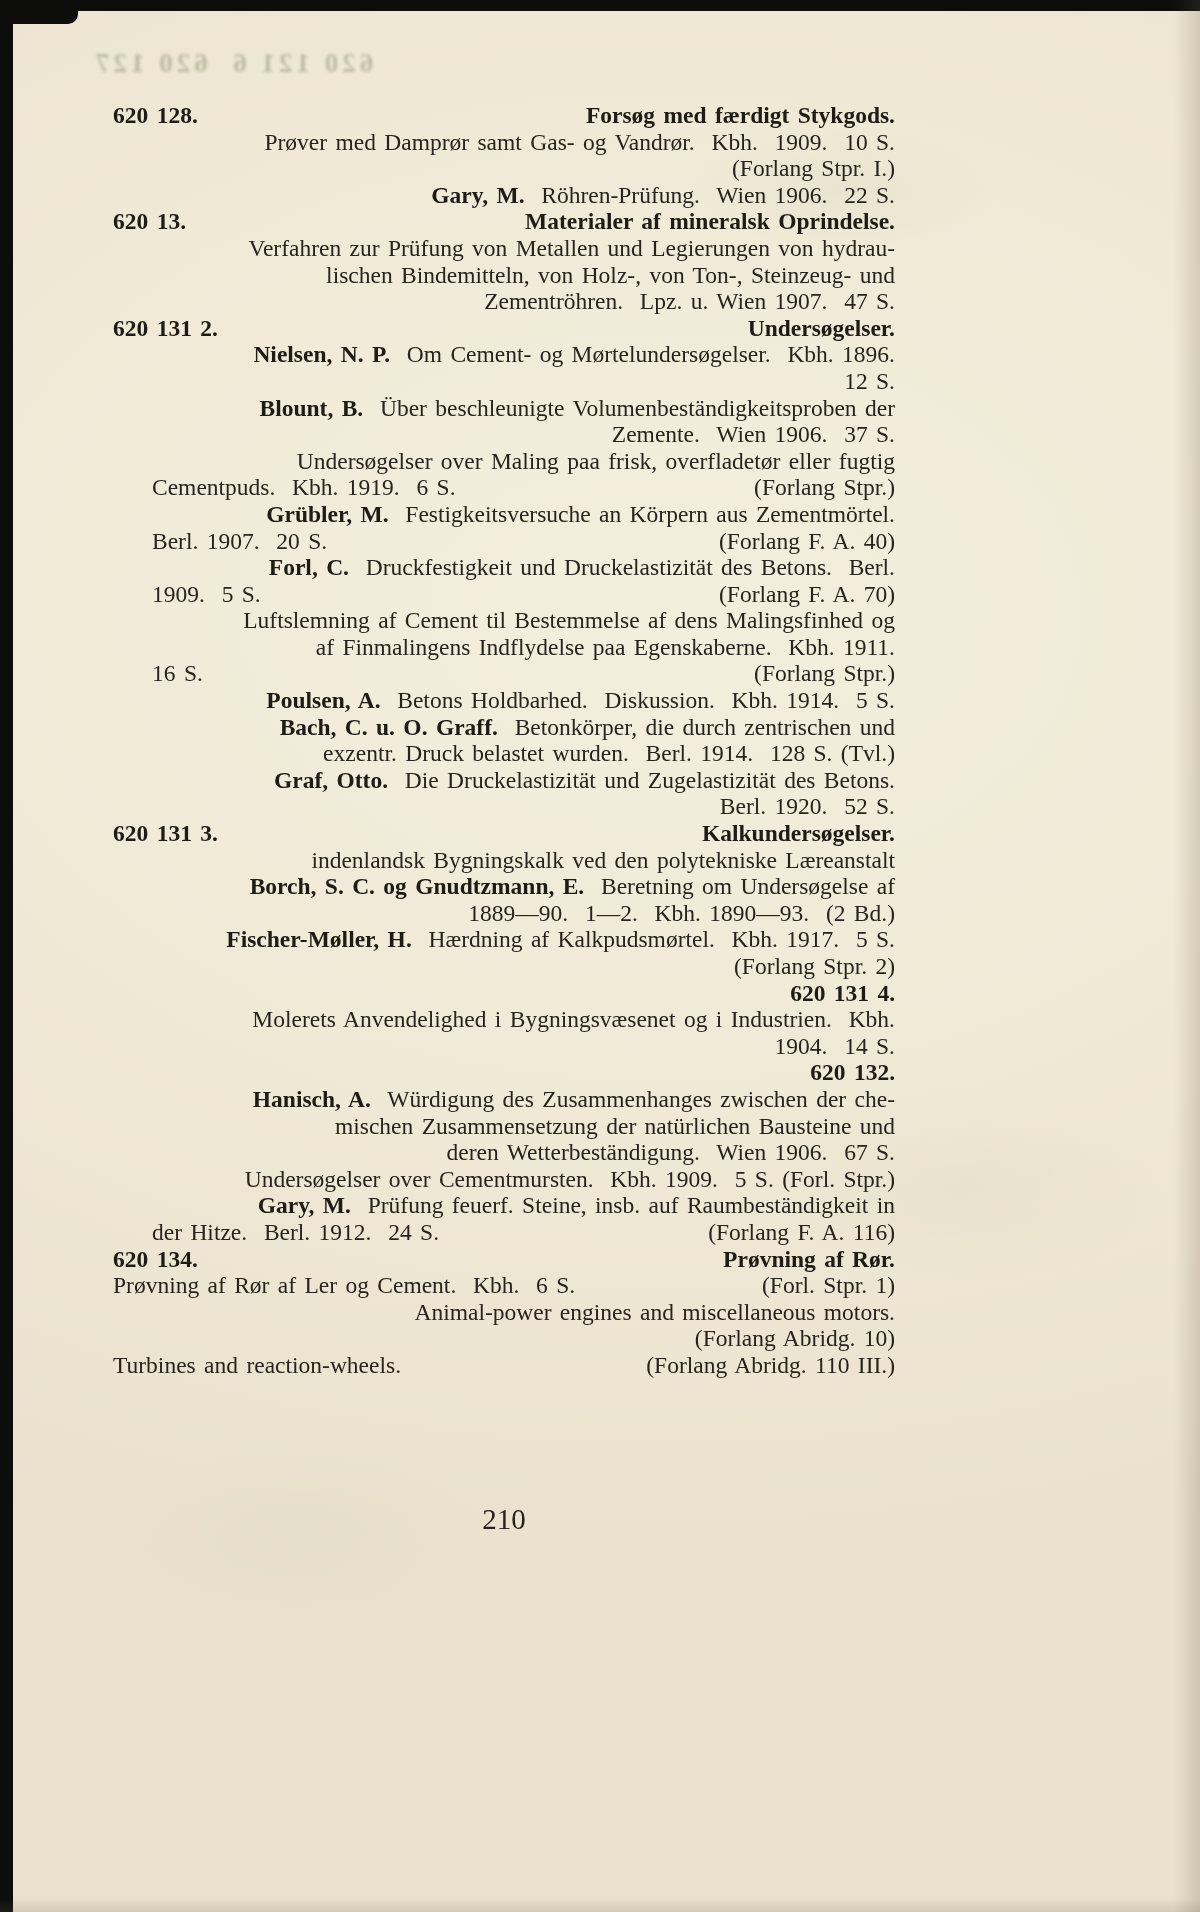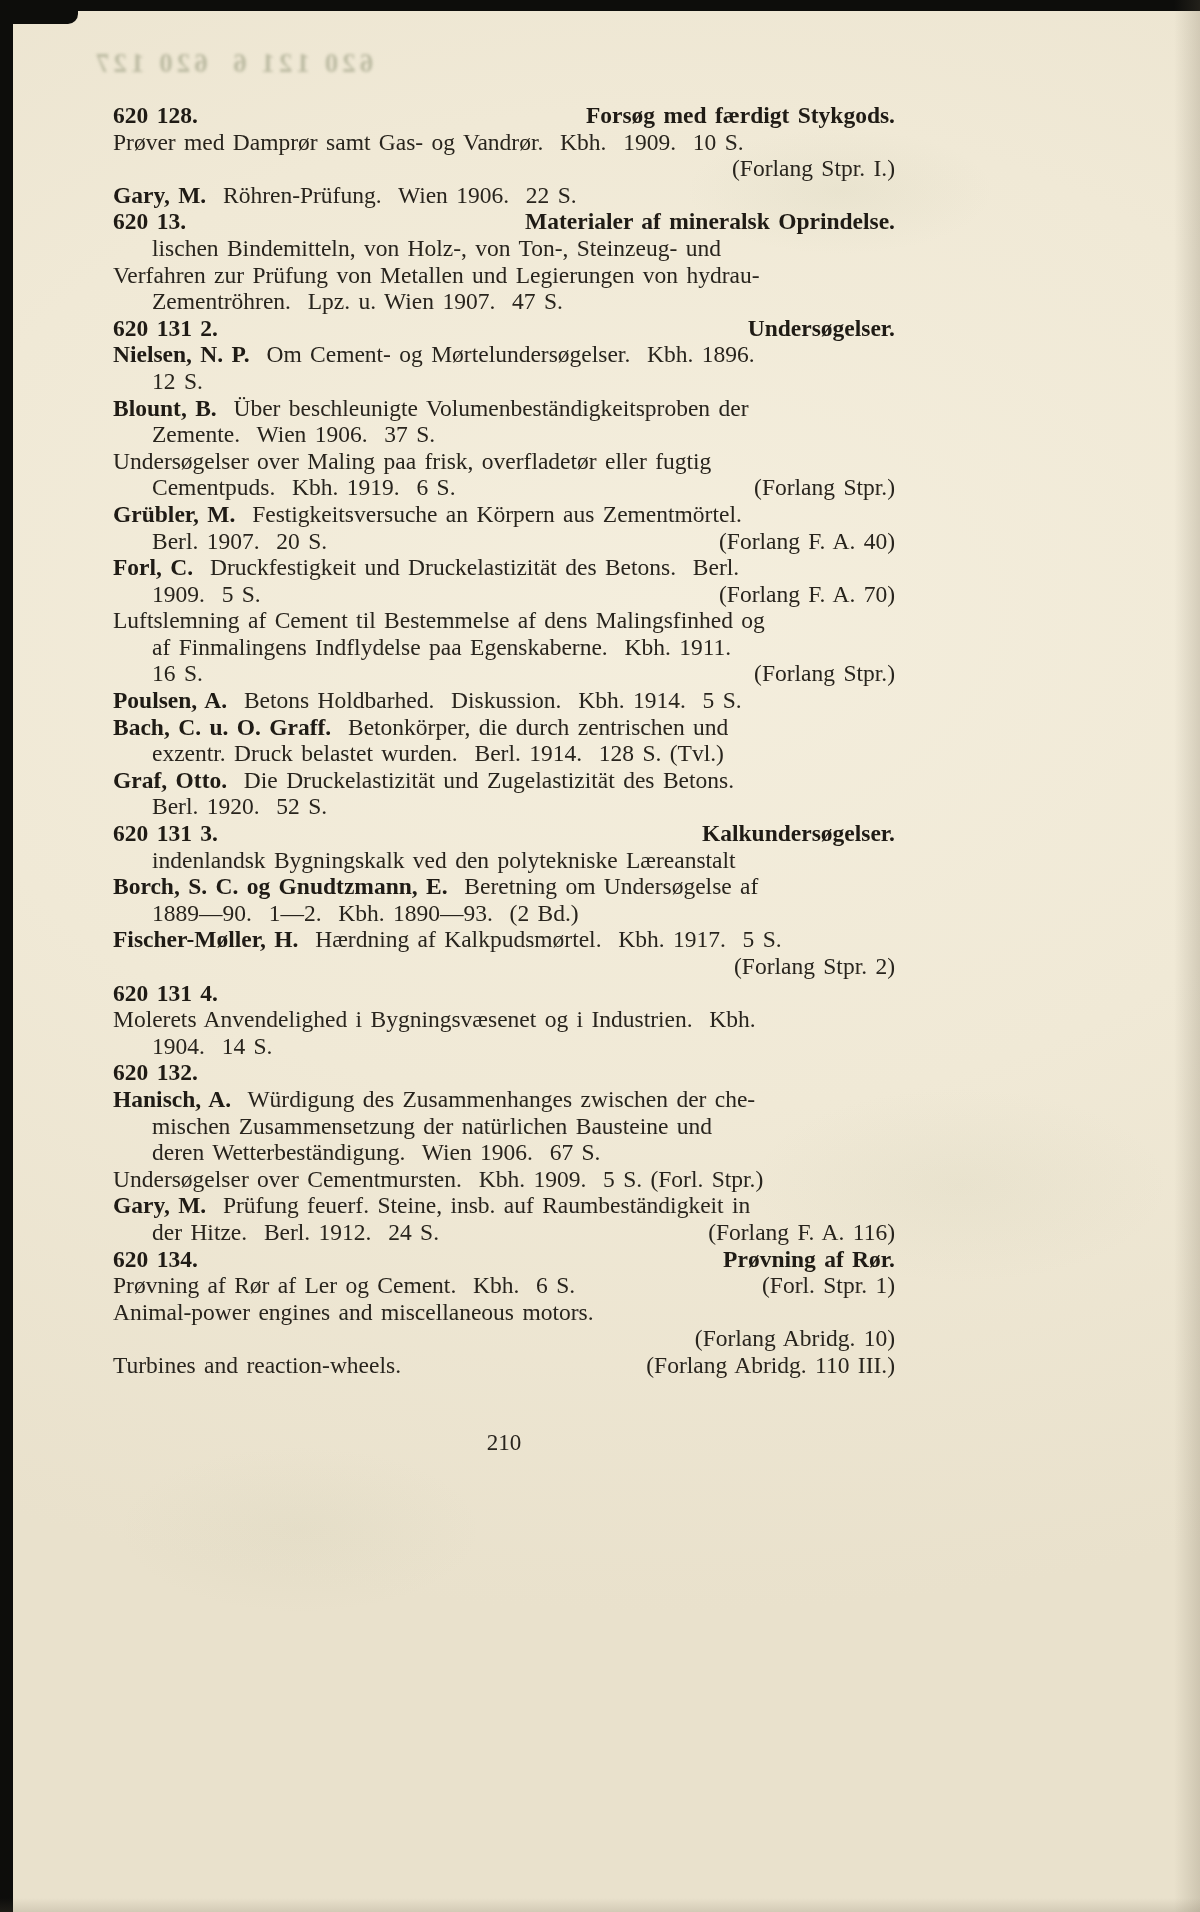--- a/index.html
+++ b/index.html
@@ -32,49 +32,49 @@
     font-weight: bold; font-size: 27px; letter-spacing: 4px;
     color: rgba(148, 152, 122, 0.55);
     transform: scaleX(-1); filter: blur(1.6px);
     white-space: pre;
   }
   .text-block {
     position: absolute; top: 102px; left: 113px; width: 782px;
     font-size: 23.5px; line-height: 26.6px;
     color: #28241d; word-spacing: 2.5px;
   }
-  .line { display: flex; justify-content: space-between; white-space: pre-wrap; }
+  .line { display: flex; justify-content: flex-end; white-space: pre-wrap; }
   .line .left { flex: 0 1 auto; }
   .line .rt { margin-left: auto; padding-left: 10px; flex: 0 0 auto; text-align: right; }
   .indent .left { padding-left: 39px; }
   .bold { font-weight: bold; color: #1f1b15; }
   .page-number {
-    position: absolute; top: 1430px; left: 113px; width: 782px;
-    text-align: center; font-size: 23px; color: #28241d;
+    position: absolute; top: 1503px; left: 113px; width: 782px;
+    text-align: center; font-size: 29px; color: #28241d;
   }
 </style>
 </head>
 <body>
 
 <div class="page">
   <div class="mottle"></div>
   <div class="edge-top"></div>
   <div class="edge-corner"></div>
   <div class="edge-left"></div>
   <div class="right-shade"></div>
   <div class="bottom-shade"></div>
   <div class="bleed">620 121 6  620 127</div>
   <div class="text-block">
       <div class="line"><span class="left"><span class="bold">620 128.</span></span><span class="rt bold">Forsøg med færdigt Stykgods.</span></div>
       <div class="line"><span class="left"><span>Prøver med Damprør samt Gas- og Vandrør.  Kbh.  1909.  10 S.</span></span></div>
       <div class="line"><span class="left"></span><span class="rt">(Forlang Stpr. I.)</span></div>
       <div class="line"><span class="left"><span class="bold">Gary, M.</span><span>  Röhren-Prüfung.  Wien 1906.  22 S.</span></span></div>
       <div class="line"><span class="left"><span class="bold">620 13.</span></span><span class="rt bold">Materialer af mineralsk Oprindelse.</span></div>
+      <div class="line"><span class="left"><span>Verfahren zur Prüfung von Metallen und Legierungen von hydrau-</span></span></div>
       <div class="line indent"><span class="left"><span>lischen Bindemitteln, von Holz-, von Ton-, Steinzeug- und</span></span></div>
-      <div class="line"><span class="left"><span>Verfahren zur Prüfung von Metallen und Legierungen von hydrau-</span></span></div>
       <div class="line indent"><span class="left"><span>Zementröhren.  Lpz. u. Wien 1907.  47 S.</span></span></div>
       <div class="line"><span class="left"><span class="bold">620 131 2.</span></span><span class="rt bold">Undersøgelser.</span></div>
       <div class="line"><span class="left"><span class="bold">Nielsen, N. P.</span><span>  Om Cement- og Mørtelundersøgelser.  Kbh. 1896.</span></span></div>
       <div class="line indent"><span class="left"><span>12 S.</span></span></div>
       <div class="line"><span class="left"><span class="bold">Blount, B.</span><span>  Über beschleunigte Volumenbeständigkeitsproben der</span></span></div>
       <div class="line indent"><span class="left"><span>Zemente.  Wien 1906.  37 S.</span></span></div>
       <div class="line"><span class="left"><span>Undersøgelser over Maling paa frisk, overfladetør eller fugtig</span></span></div>
       <div class="line indent"><span class="left"><span>Cementpuds.  Kbh. 1919.  6 S.</span></span><span class="rt">(Forlang Stpr.)</span></div>
       <div class="line"><span class="left"><span class="bold">Grübler, M.</span><span>  Festigkeitsversuche an Körpern aus Zementmörtel.</span></span></div>
       <div class="line indent"><span class="left"><span>Berl. 1907.  20 S.</span></span><span class="rt">(Forlang F. A. 40)</span></div>

